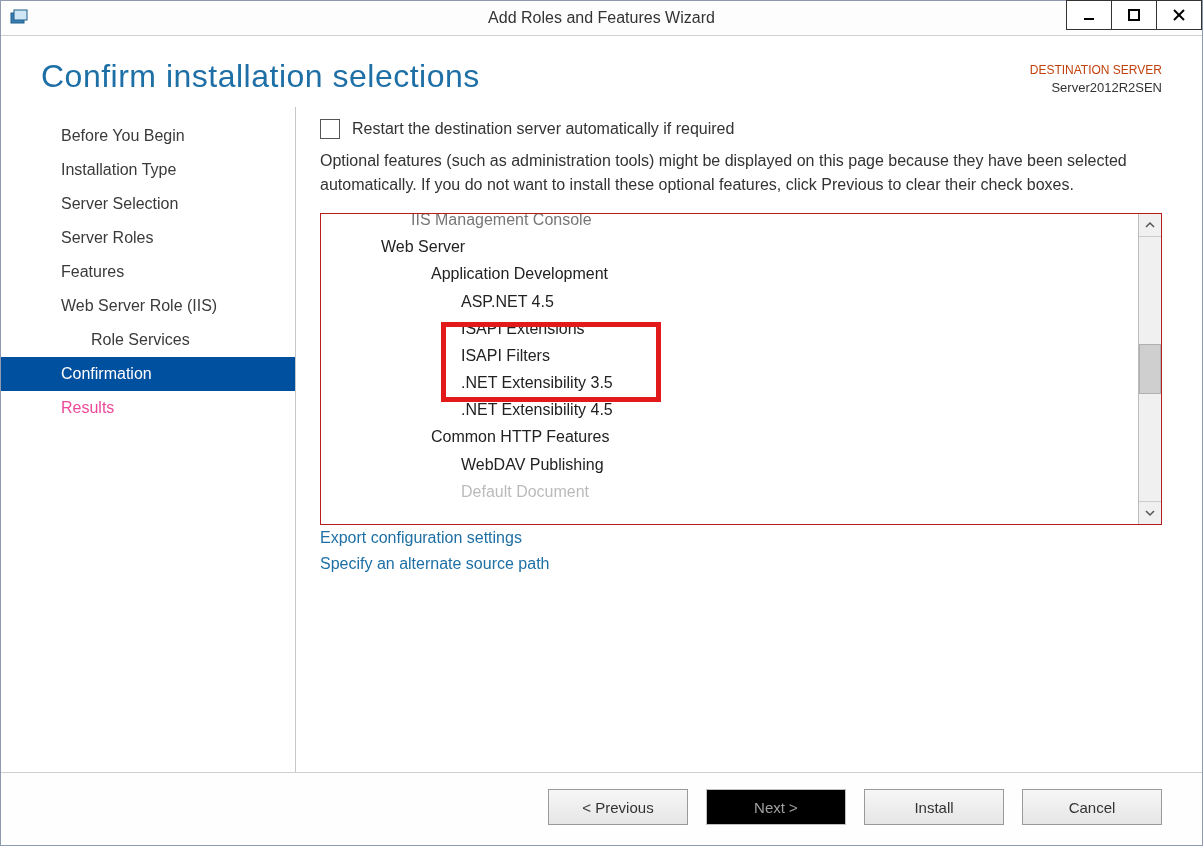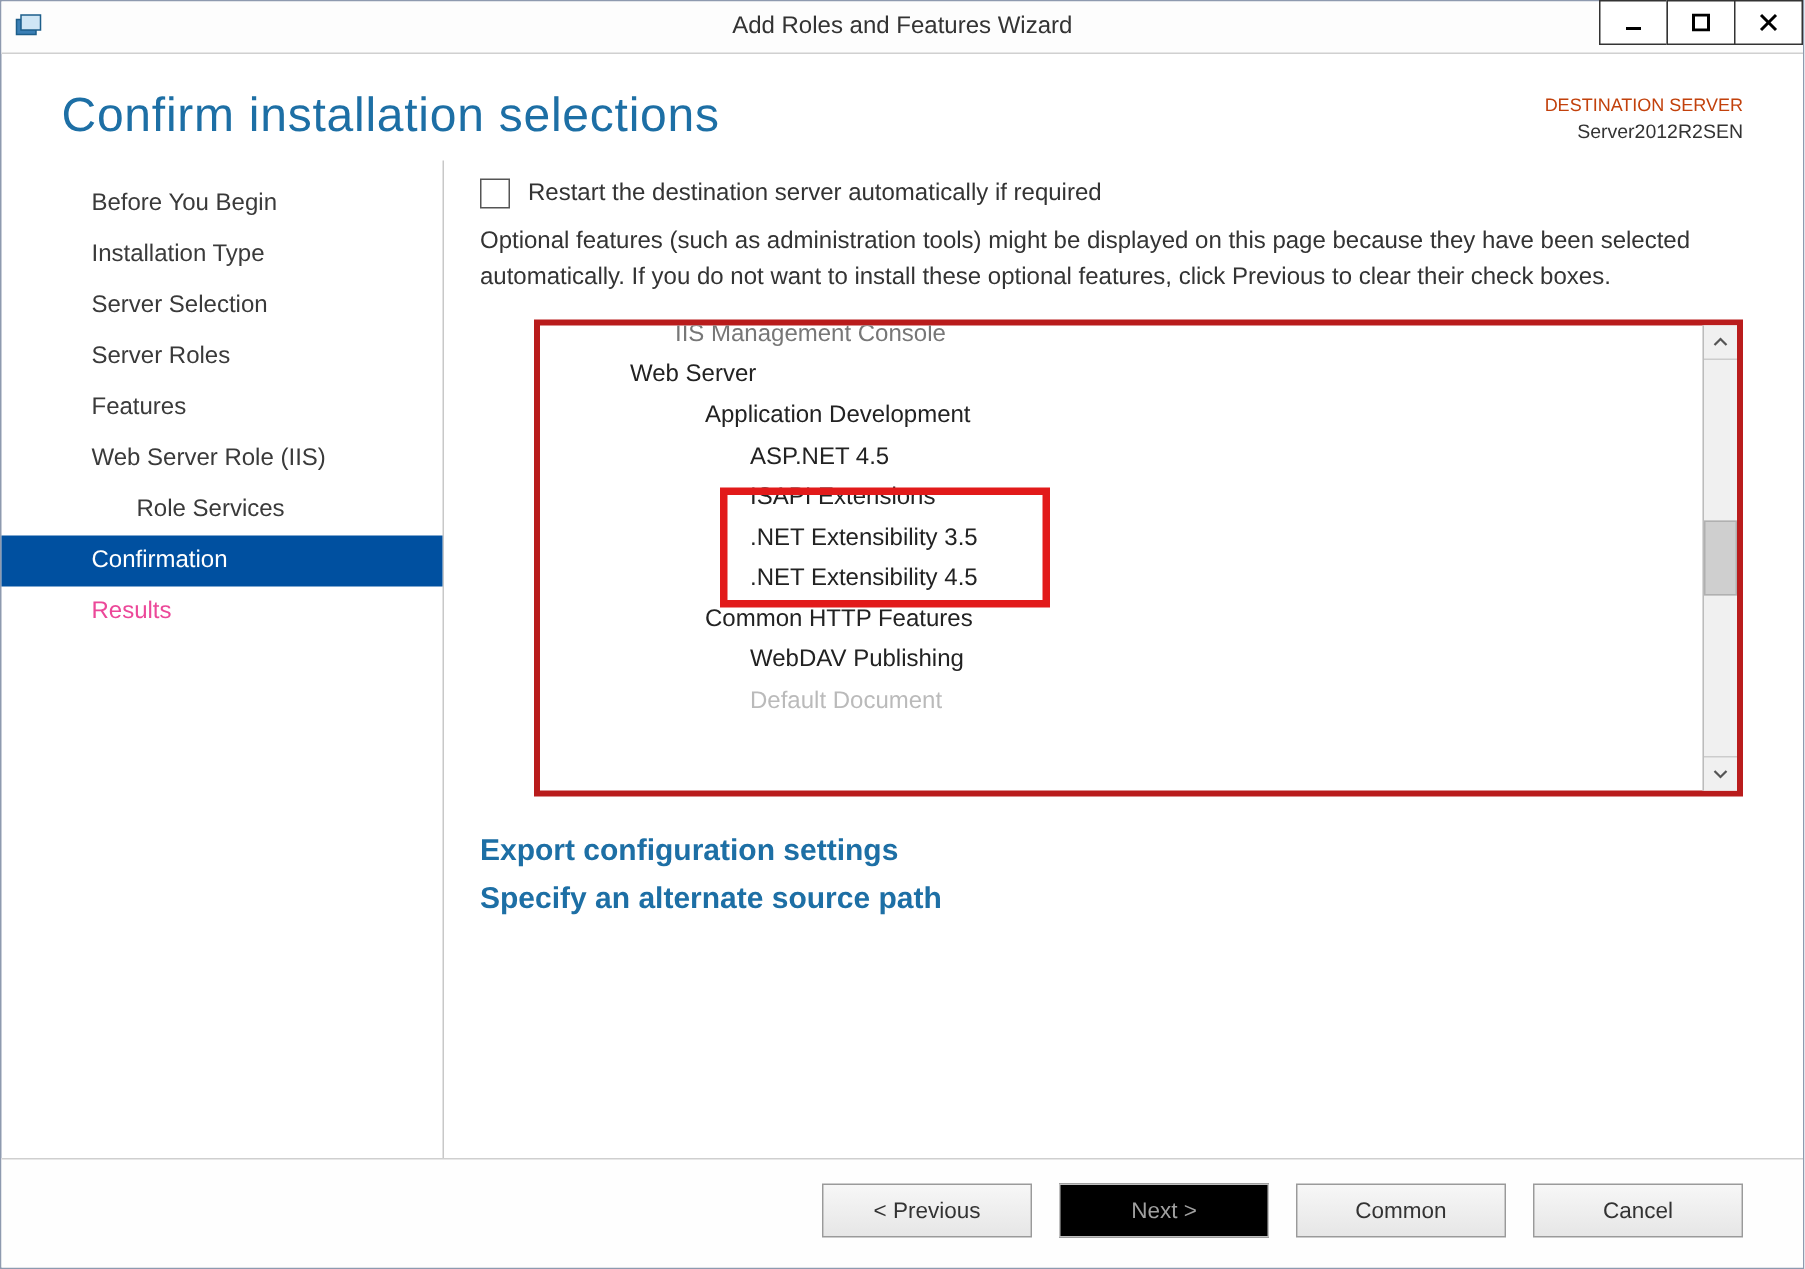--- a/index.html
+++ b/index.html
@@ -143,24 +143,23 @@
   .checkbox-label { font-size: 16px; color: #333; }
   .optional-text {
     font-size: 16px;
     color: #333;
     line-height: 1.5;
     margin-bottom: 16px;
   }
   
   .treebox-wrap {
     position: relative;
-    border: 4px solid #b91c1c;
+    border: 1px solid #b91c1c;
     height: 310px;
     display: flex;
-    margin-left: 36px;
   }
   .treebox {
     flex: 1;
     overflow: hidden;
     padding: 6px 0 0 0;
   }
   .scrollbar {
     width: 22px;
     border-left: 1px solid #bbb;
     background: #f0f0f0;
@@ -213,23 +212,21 @@
     position: absolute;
     border: 5px solid #e21a1a;
     left: 120px;
     top: 108px;
     width: 210px;
     height: 70px;
     pointer-events: none;
   }
   
   .links {
-    margin-top: 20px;
-    font-size: 20px;
-    font-weight: bold;
+    font-size: 16px;
   }
   .link {
     color: #1d6fa5;
     cursor: pointer;
     display: block;
     line-height: 1.6;
   }
   
   .footer {
     border-top: 1px solid #cfcfcf;
@@ -321,20 +318,21 @@
       <div class="optional-text">Optional features (such as administration tools) might be displayed on this page because they have been selected automatically. If you do not want to install these optional features, click Previous to clear their check boxes.</div>
 
       <div class="treebox-wrap">
         <div class="treebox">
           <div class="tree">
             <div class="lvl0 clipped-top truncated">IIS Management Console</div>
             <div class="lvl1">Web Server</div>
             <div class="lvl2">Application Development</div>
             <div class="lvl3">ASP.NET 4.5</div>
             <div class="lvl3">ISAPI Extensions</div>
+            <div class="lvl3">ISAPI Filters</div>
             <div class="lvl3">.NET Extensibility 3.5</div>
             <div class="lvl3">.NET Extensibility 4.5</div>
             <div class="lvl2">Common HTTP Features</div>
             <div class="lvl3">WebDAV Publishing</div>
             <div class="lvl3 truncated" style="opacity:0.5;">Default Document</div>
           </div>
         </div>
         <div class="scrollbar">
           <div class="scroll-btn">
             <svg width="10" height="10">
@@ -356,17 +354,17 @@
       <div class="links">
         <span class="link">Export configuration settings</span>
         <span class="link">Specify an alternate source path</span>
       </div>
     </div>
   </div>
 
   <div class="footer">
     <div class="btn">&lt; Previous</div>
     <div class="btn disabled">Next &gt;</div>
-    <div class="btn">Common</div>
+    <div class="btn">Install</div>
     <div class="btn">Cancel</div>
   </div>
 
 </div>
 
 </body></html>

